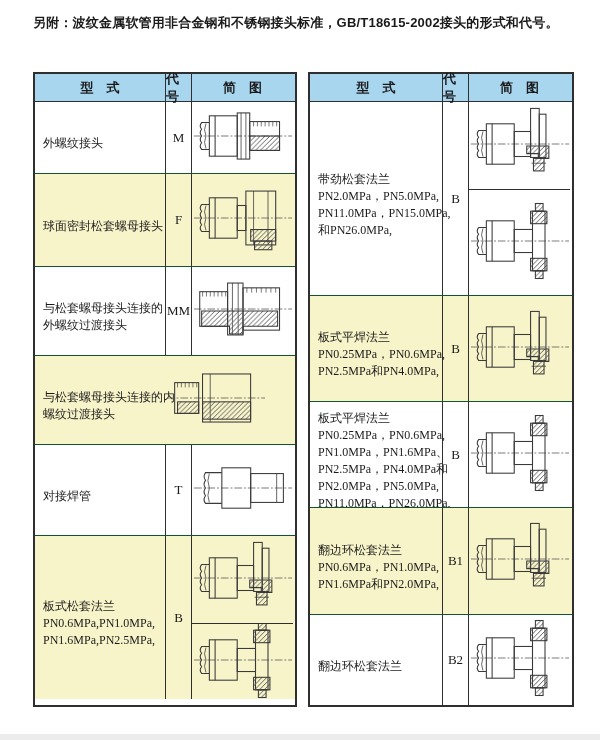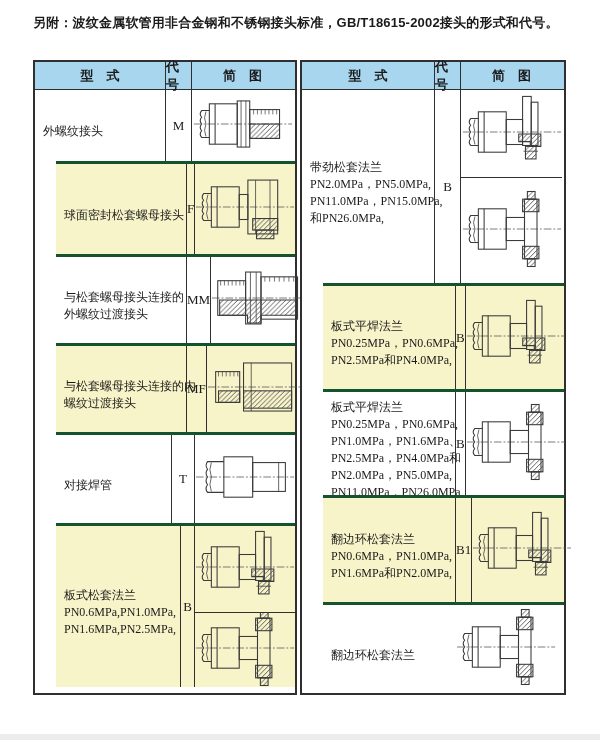--- a/index.html
+++ b/index.html
@@ -1,29 +1,29 @@
 <!DOCTYPE html>
 <html><head>
 <meta charset="utf-8">
 <style>
   html,body{margin:0;padding:0;background:#ffffff;}
   .page{position:relative;width:600px;height:740px;background:#ffffff;overflow:hidden;
         font-family:"Liberation Serif","DejaVu Serif",serif;color:#1a1a1a;}
   .title{position:absolute;left:33px;top:14px;width:560px;
          font-family:"Liberation Sans","DejaVu Sans",sans-serif;
          font-weight:bold;font-size:13px;letter-spacing:0.2px;}
-  .tables{position:absolute;left:33px;top:60px;display:flex;gap:3px;}
+  .tables{position:absolute;left:33px;top:72px;display:flex;gap:11px;}
   .ftable{border:2px solid #2f2f2f;background:#fff;display:flex;flex-direction:column;box-sizing:border-box;}
   .ftable.left{width:264px;}
   .ftable.right{width:266px;}
   .hrow{display:flex;background:#a9d6ef;border-bottom:1px solid #2f2f2f;box-sizing:border-box;}
   .hrow .cell{display:flex;align-items:center;justify-content:center;
               font-weight:bold;font-size:13px;box-sizing:border-box;}
   .row{display:flex;box-sizing:border-box;}
-  .row + .row{border-top:3px solid #14532d;margin-left:21px;}
+  .row + .row{border-top:1px solid #14532d;}
   .cell{box-sizing:border-box;}
   .c-type{display:flex;flex-direction:column;justify-content:center;
           padding:16px 4px 4px 8px;font-size:12px;line-height:17px;}
   .c-code{border-left:1px solid #2f2f2f;border-right:1px solid #2f2f2f;
           display:flex;align-items:center;justify-content:center;
           font-size:13px;}
   .c-diag{display:flex;flex-direction:column;}
   .diag{display:flex;align-items:center;justify-content:center;overflow:hidden;}
   .diag + .diag{border-top:1px solid #2f2f2f;}
   .tl{white-space:nowrap;}
@@ -127,23 +127,20 @@
                   <path d="M9 42 h79 v16 h-36 v8 h-14 v-8 h-29 z" fill="url(#hatch)"></path>
                 </svg></span>
             </div>
           </div>
         </div>
         <div class="row" style="height: 89px; background: rgb(248, 244, 201);">
           <div class="cell c-type" style="width: 130px;">
             <div class="tl">与松套螺母接头连接的内</div>
             <div class="tl">螺纹过渡接头</div>
           </div>
-          <div class="cell c-code" style="width: 27px;">
-            <span>MF</span>
-          </div>
           <div class="cell c-diag" style="width: 101px;">
             <div class="diag" style="height: 89px;">
               <span><svg width="100" height="78" viewBox="0 0 104 80" fill="none" stroke="#3a3a3a" stroke-width="1.1">
                   <line x1="1" y1="40" x2="103" y2="40" stroke="#555" stroke-width="0.8" stroke-dasharray="8 2 2 2"></line>
                   <rect x="9" y="24" width="25" height="32"></rect>
                   <path d="M12 24 v5 M16 24 v5 M20 24 v5 M24 24 v5 M28 24 v5 M32 24 v5" stroke-width="0.7"></path>
                   <rect x="38" y="15" width="50" height="50"></rect>
                   <line x1="46" y1="15" x2="46" y2="65" stroke-width="0.8"></line>
                   <rect x="12" y="44" width="22" height="12" fill="url(#hatch)"></rect>
                   <rect x="38" y="44" width="50" height="18" fill="url(#hatch)"></rect>
@@ -350,20 +347,23 @@
                   <rect x="66" y="55" width="11" height="13" fill="url(#hatch)"></rect>
                   <line x1="64" y1="60" x2="79" y2="60" stroke-width="0.8"></line>
                 </svg></span>
             </div>
           </div>
         </div>
         <div class="row" style="height: 91px;">
           <div class="cell c-type" style="width: 132px;">
             <div class="tl">翻边环松套法兰</div>
           </div>
+          <div class="cell c-code" style="width: 27px;">
+            <span>B2</span>
+          </div>
           <div class="cell c-diag" style="width: 101px;">
             <div class="diag" style="height: 91px;">
               <span><svg width="100" height="78" viewBox="0 0 104 80" fill="none" stroke="#3a3a3a" stroke-width="1.1">
                   <line x1="1" y1="40" x2="103" y2="40" stroke="#555" stroke-width="0.8" stroke-dasharray="8 2 2 2"></line>
                   <path d="M17 26 L9 26 Q6 29.5 9 33 Q6 36.5 9 40 Q6 43.5 9 47 Q6 50.5 9 54 L17 54"></path>
                   <path d="M13.5 27 Q10.5 33.5 13.5 40 Q10.5 46.5 13.5 53" stroke-width="0.8"></path>
                   <rect x="17" y="19" width="29" height="42"></rect>
                   <line x1="23" y1="19" x2="23" y2="61"></line>
                   <rect x="46" y="28" width="19" height="24"></rect>
                   <rect x="65" y="9" width="13" height="62"></rect>

